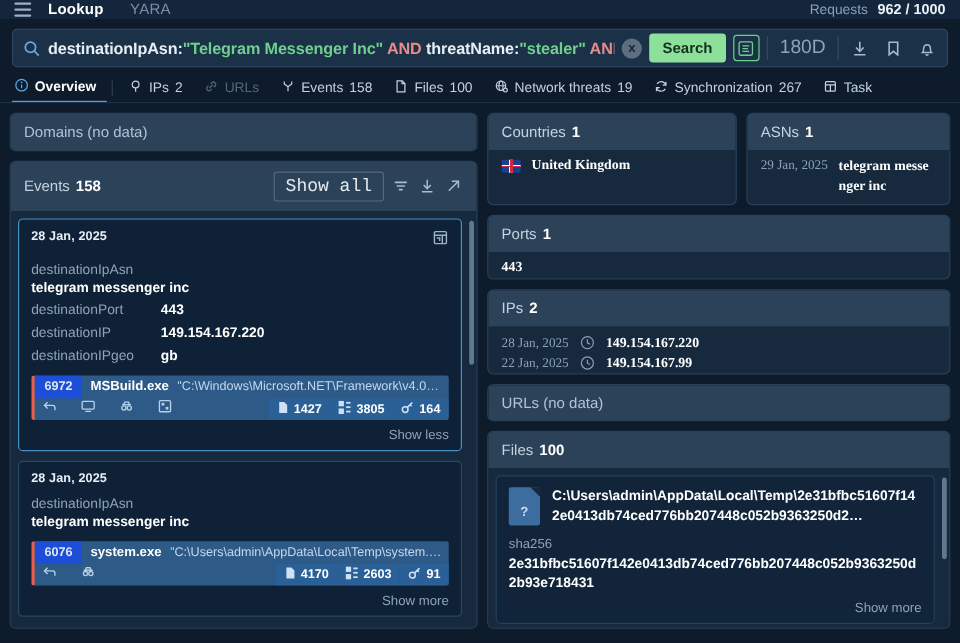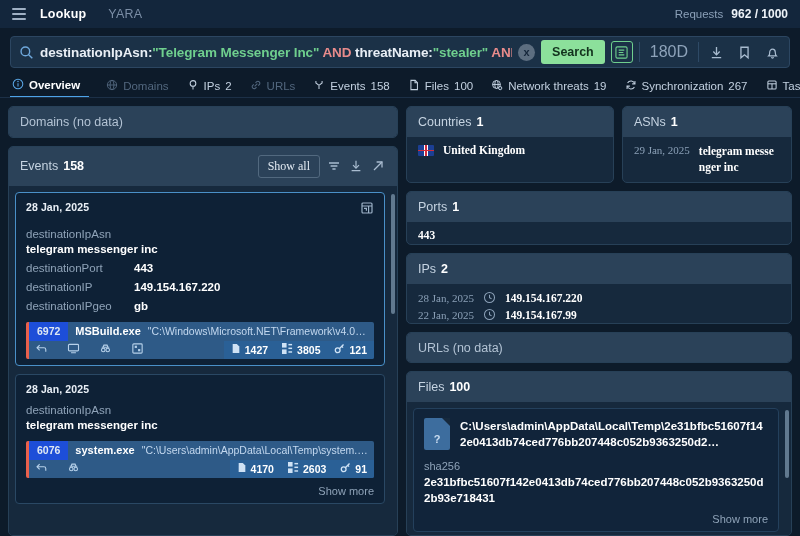--- a/index.html
+++ b/index.html
@@ -6,21 +6,21 @@
   html, body {
     width: 800px; height: 536px;
     background: #0d1b2a;
     font-family: "Liberation Sans", sans-serif;
     color: #d7dde5;
     overflow: hidden;
   }
 
   
   .topbar {
-    height: 28px;
+    height: 16px;
     background: #13263c;
     display: flex;
     align-items: center;
     padding: 0 12px;
     gap: 0;
   }
   .hamburger {
     width: 14px; height: 12px;
     display: flex; flex-direction: column; justify-content: space-between;
     margin-right: 10px;
@@ -112,22 +112,22 @@
   .panel-head {
     background: #2b4259; padding: 8px 11px;
     font-size: 12.5px; color: #c5d3e1; display: flex; align-items: center; gap: 5px;
   }
   .panel-head .num { color: #ffffff; font-weight: bold; }
   .panel-head.empty { color: #b3c3d4; }
   .panel-head .spacer { margin-left: auto; }
 
   .showall-btn {
     background: transparent; border: 1px solid #52697f; border-radius: 3px;
-    color: #e3ebf3; font-size: 12px; padding: 3px 9px;
-    font-family: Liberation Serif, serif;
+    color: #e3ebf3; font-size: 15px; padding: 3px 9px;
+    font-family: Liberation Mono, monospace;
   }
   .head-icon { width: 17px; height: 17px; display: flex; align-items: center; justify-content: center; }
 
   
   .events-body {
     background: #16293d; padding: 6px; position: relative;
     height: 352px; overflow: hidden;
   }
   .events-scroll { padding-right: 6px; }
   .event-card {
@@ -301,28 +301,20 @@
 <div class="tabstrip">
   <div class="tab active">
     <span><svg width="12" height="12" viewBox="0 0 14 14">
           <circle cx="7" cy="7" r="5.6" fill="none" stroke="#5aa8e8" stroke-width="1.2"></circle>
           <circle cx="7" cy="4.2" r=".85" fill="#5aa8e8"></circle>
           <line x1="7" y1="6.2" x2="7" y2="10" stroke="#5aa8e8" stroke-width="1.2"></line>
         </svg></span>
     <span>Overview</span>
   </div>
   <div class="tab-sep"></div>
-  <div class="tab disabled">
-    <span><svg width="12" height="12" viewBox="0 0 14 14">
-          <circle cx="7" cy="7" r="5.4" fill="none" stroke="#52677e" stroke-width="1.1"></circle>
-          <ellipse cx="7" cy="7" rx="2.3" ry="5.4" fill="none" stroke="#52677e" stroke-width="1.1"></ellipse>
-          <line x1="1.7" y1="7" x2="12.3" y2="7" stroke="#52677e" stroke-width="1.1"></line>
-        </svg></span>
-    <span>Domains</span>
-  </div>
   <div class="tab">
     <span><svg width="12" height="12" viewBox="0 0 14 14">
           <circle cx="7" cy="5.2" r="3.3" fill="none" stroke="#c3d1e0" stroke-width="1.2"></circle>
           <line x1="7" y1="8.6" x2="7" y2="12.3" stroke="#c3d1e0" stroke-width="1.2"></line>
         </svg></span>
     <span>IPs</span>
     <span class="cnt">2</span>
   </div>
   <div class="tab disabled">
     <span><svg width="12" height="12" viewBox="0 0 14 14">
@@ -481,25 +473,26 @@
                           <rect x="7" y="9" width="4" height="1.6" fill="#cfe2f5"></rect>
                         </svg></span>
                     <span>3805</span>
                   </span>
                   <span class="stat">
                     <span><svg width="11" height="11" viewBox="0 0 12 12">
                           <circle cx="4" cy="8" r="2.6" fill="none" stroke="#cfe2f5" stroke-width="1.4"></circle>
                           <line x1="5.8" y1="6.2" x2="10.4" y2="1.6" stroke="#cfe2f5" stroke-width="1.4"></line>
                           <line x1="8.4" y1="3.6" x2="9.8" y2="5" stroke="#cfe2f5" stroke-width="1.4"></line>
                         </svg></span>
-                    <span>121</span>
+                    <span>164</span>
                   </span>
                 </span>
               </div>
             </div>
+            <div class="show-toggle">Show less</div>
           </div>
 
           <div class="event-card">
             <div class="ev-top">
               <span class="ev-date">28 Jan, 2025</span>
             </div>
             <div class="ev-label">destinationIpAsn</div>
             <div class="ev-value">telegram messenger inc</div>
 
             <div class="proc">

